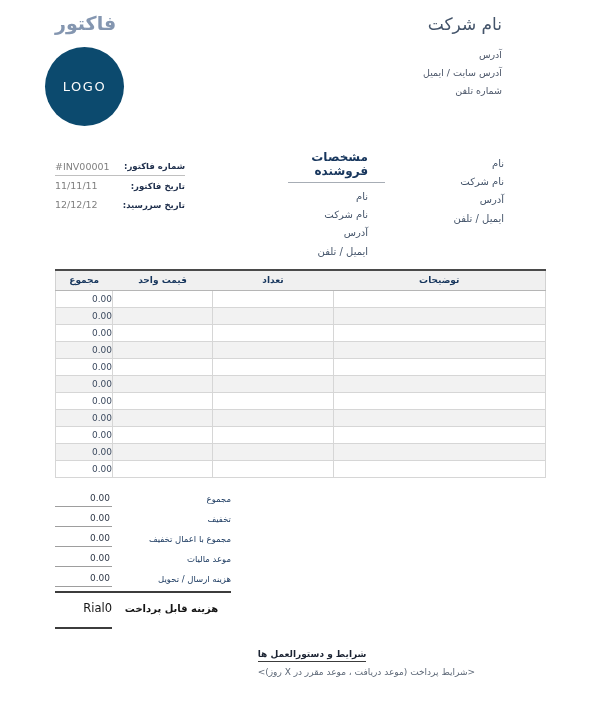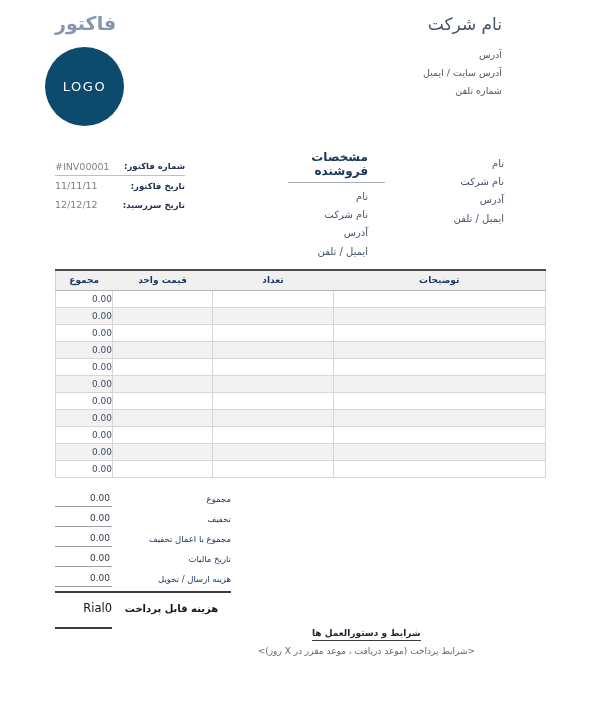--- a/index.html
+++ b/index.html
@@ -64,21 +64,21 @@
     width:57px; border-bottom:1px solid #9e9e9e; font-size:9px; color:#303a49;
     text-align:right; padding:2px 2px 3px 0; direction:ltr;
   }
   .tl { flex:1; text-align:right; direction:rtl; font-size:8.5px; color:#17365d; padding-top:3px; }
   .grand { display:flex; align-items:center; border-top:2px solid #3c3c3c; margin-top:0; padding-top:8px; }
   .gv { width:57px; text-align:right; font-size:11.5px; font-weight:normal; color:#141414; direction:ltr; }
   .gl { flex:1; text-align:center; direction:rtl; font-size:10px; font-weight:bold; color:#141414; }
   .bottom-line { width:57px; border-top:2px solid #3c3c3c; margin-top:12px; }
 
   
-  .terms { position:absolute; right:82px; top:621px; text-align:center; direction:rtl; }
+  .terms { position:absolute; right:82px; top:642px; text-align:left; direction:rtl; }
   .terms-header {
     display:inline-block; font-size:9px; font-weight:bold; color:#1c2433;
     padding-bottom:2px; border-bottom:1.5px solid #3c3c3c;
   }
   .terms-text { margin-top:5px; font-size:9px; color:#5d6877; }
 </style>
 </head>
 <body>
 
 <div class="page">
@@ -221,21 +221,21 @@
     <div class="totals-row">
       <span class="tv">0.00</span>
       <span class="tl">تخفیف</span>
     </div>
     <div class="totals-row">
       <span class="tv">0.00</span>
       <span class="tl">مجموع با اعمال تخفیف</span>
     </div>
     <div class="totals-row">
       <span class="tv">0.00</span>
-      <span class="tl">تاریخ مالیات</span>
+      <span class="tl">موعد مالیات</span>
     </div>
     <div class="totals-row">
       <span class="tv">0.00</span>
       <span class="tl">هزینه ارسال / تحویل</span>
     </div>
     <div class="grand">
       <span class="gv">Rial0</span>
       <span class="gl">هزینه قابل پرداخت</span>
     </div>
     <div class="bottom-line"></div>

